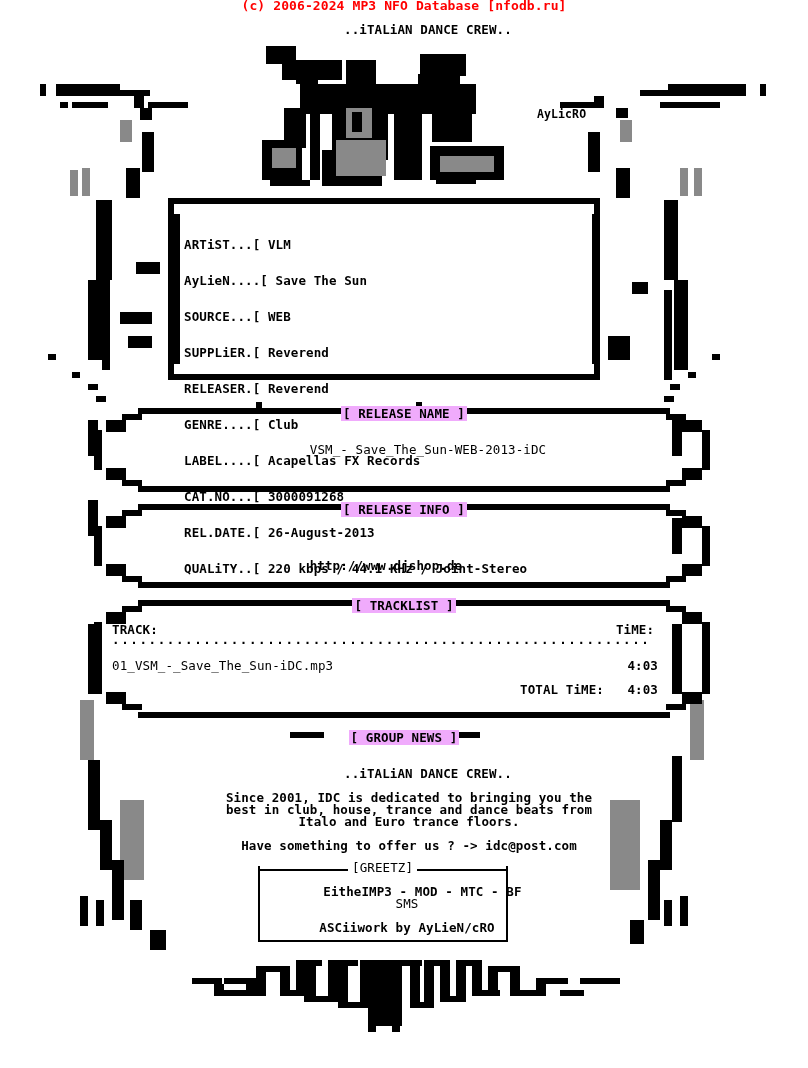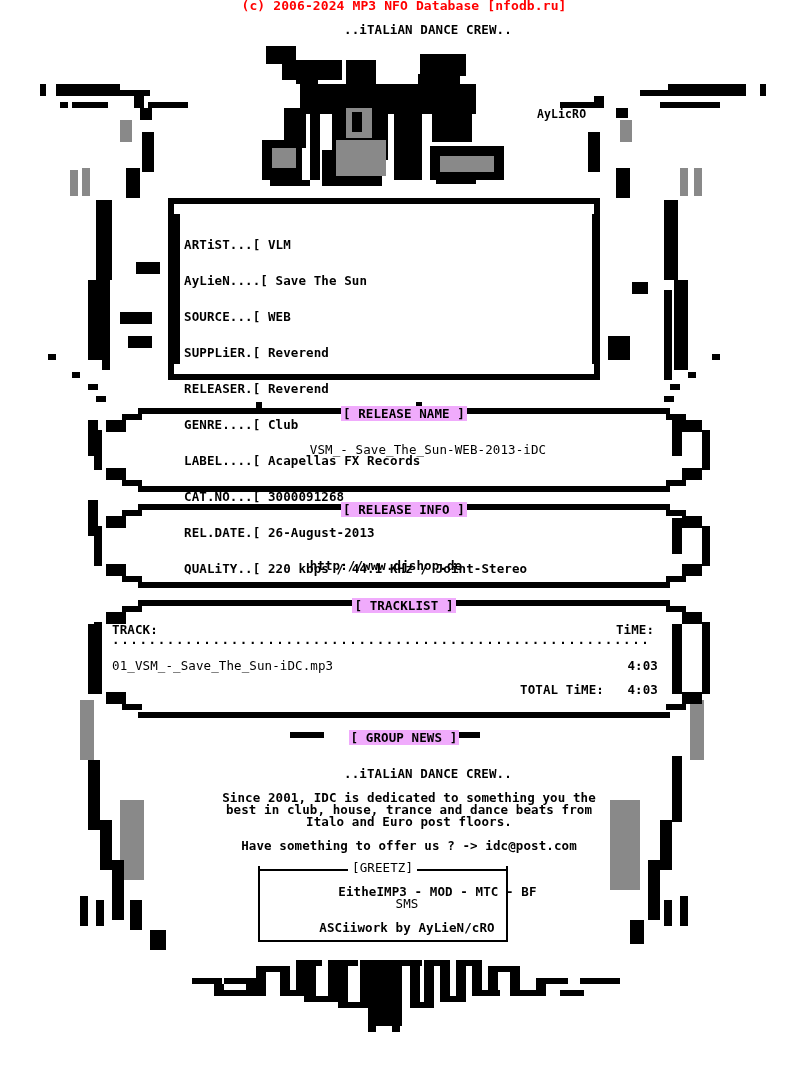--- a/index.html
+++ b/index.html
@@ -217,30 +217,30 @@
 </div>
 <div class="abs mono" style="left:600px;top:660px;width:58px;text-align:right;">4:03</div>
 <div class="abs mono" style="left:520px;top:684px;">TOTAL TiME:</div>
 <div class="abs mono" style="left:600px;top:684px;width:58px;text-align:right;">4:03</div>
 
 <div class="blk" style="left:290px;top:732px;width:34px;height:6px;"></div>
 <div class="blk" style="left:446px;top:732px;width:34px;height:6px;"></div>
 <div class="sect-title mono" style="top:732px;"><span class="title-bg">[ GROUP NEWS ]</span></div>
 <div class="abs mono center" style="left:0;width:808px;top:768px;">..iTALiAN DANCE CREW..</div>
 <div class="abs mono center" style="left:0;width:770px;top:792px;">
-  <div>Since 2001, IDC is dedicated to something you the</div>
+  <div>Since 2001, IDC is dedicated to bringing you the</div>
   <div>best in club, house, trance and dance beats from</div>
-  <div>Italo and Euro post floors.</div>
+  <div>Italo and Euro trance floors.</div>
 </div>
 <div class="abs mono center" style="left:0;width:770px;top:840px;">Have something to offer us ? -&gt; idc@post.com</div>
 
 <div class="greetz-top"></div>
 <div class="greetz"></div>
 <div class="greetz-title mono" style="font-weight:normal;">[GREETZ]</div>
-<div class="abs mono center" style="left:273px;width:281px;top:886px;">EitheIMP3 - MOD - MTC - BF</div>
+<div class="abs mono center" style="left:258px;width:281px;top:886px;">EitheIMP3 - MOD - MTC - BF</div>
 <div class="abs mono center" style="left:258px;width:250px;top:898px;font-weight:normal;">SMS</div>
 <div class="abs mono center" style="left:258px;width:250px;top:922px;">ASCiiwork by AyLieN/cRO</div>
 
 <div>
   <div class="blk" style="left:192px;top:978px;width:30px;height:6px;"></div>
   <div class="blk" style="left:214px;top:984px;width:10px;height:12px;"></div>
   <div class="blk" style="left:216px;top:990px;width:30px;height:6px;"></div>
   <div class="blk" style="left:224px;top:978px;width:24px;height:6px;"></div>
   <div class="blk" style="left:246px;top:978px;width:10px;height:18px;"></div>
   <div class="blk" style="left:256px;top:966px;width:10px;height:30px;"></div>

